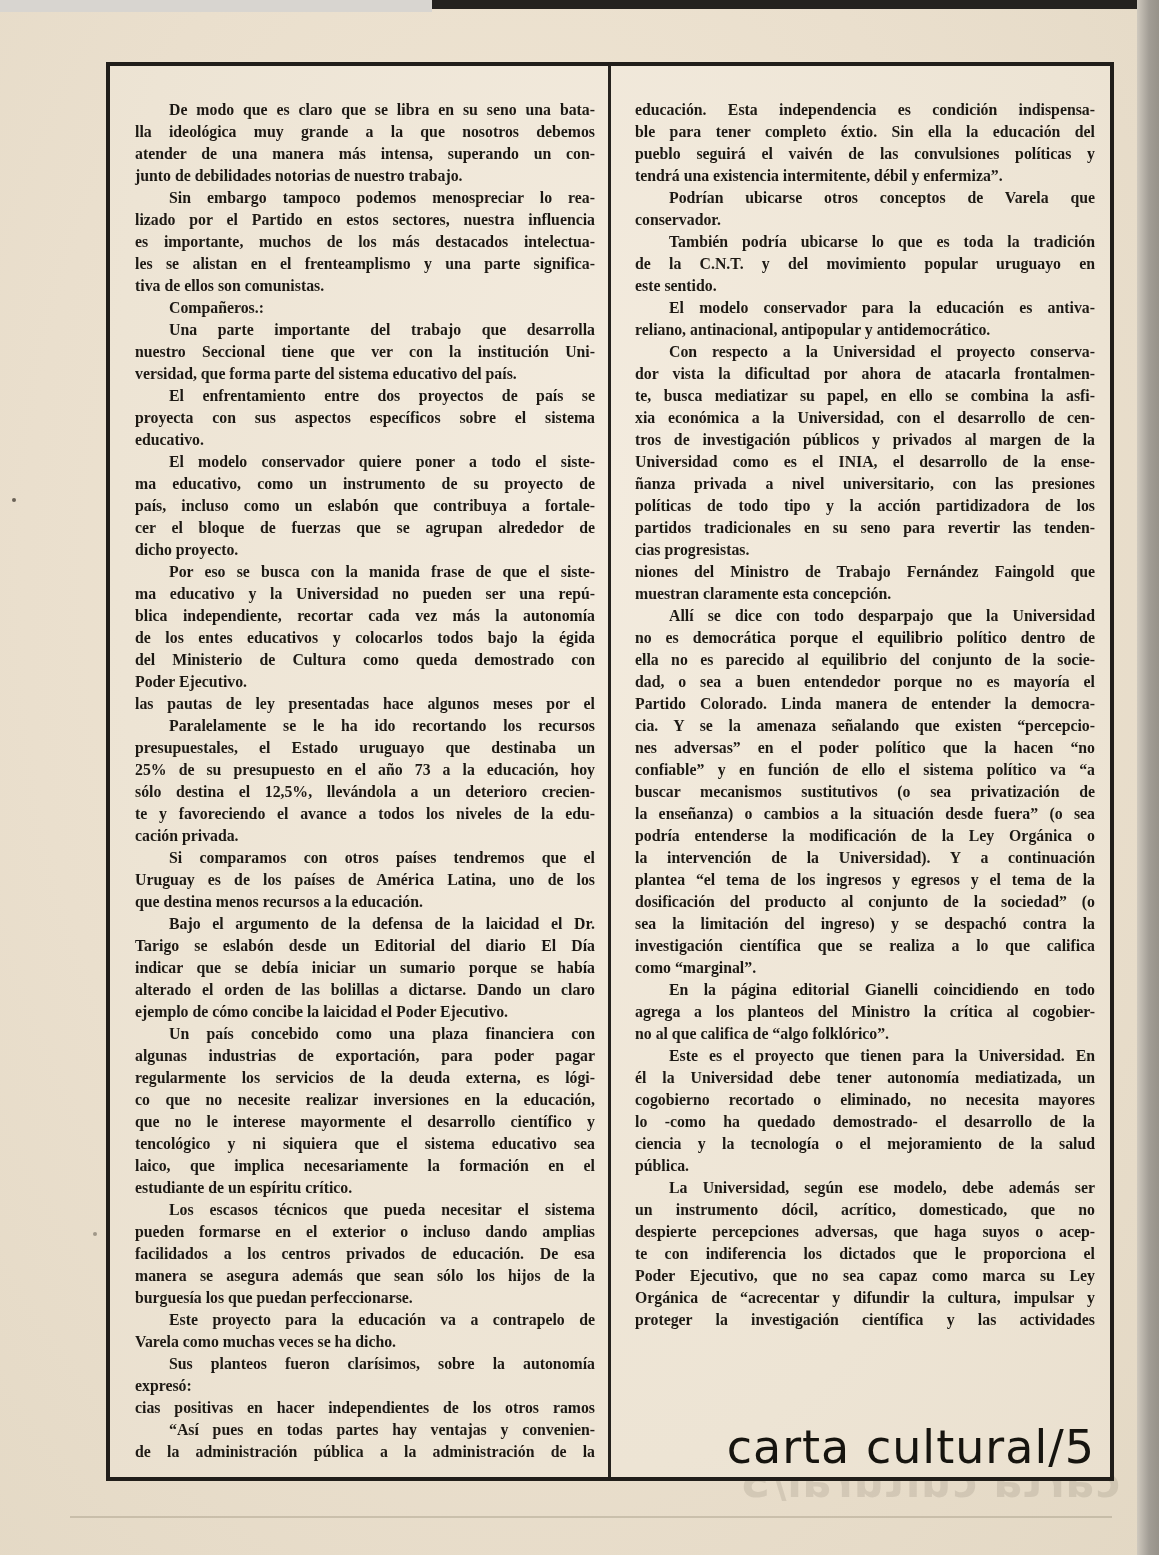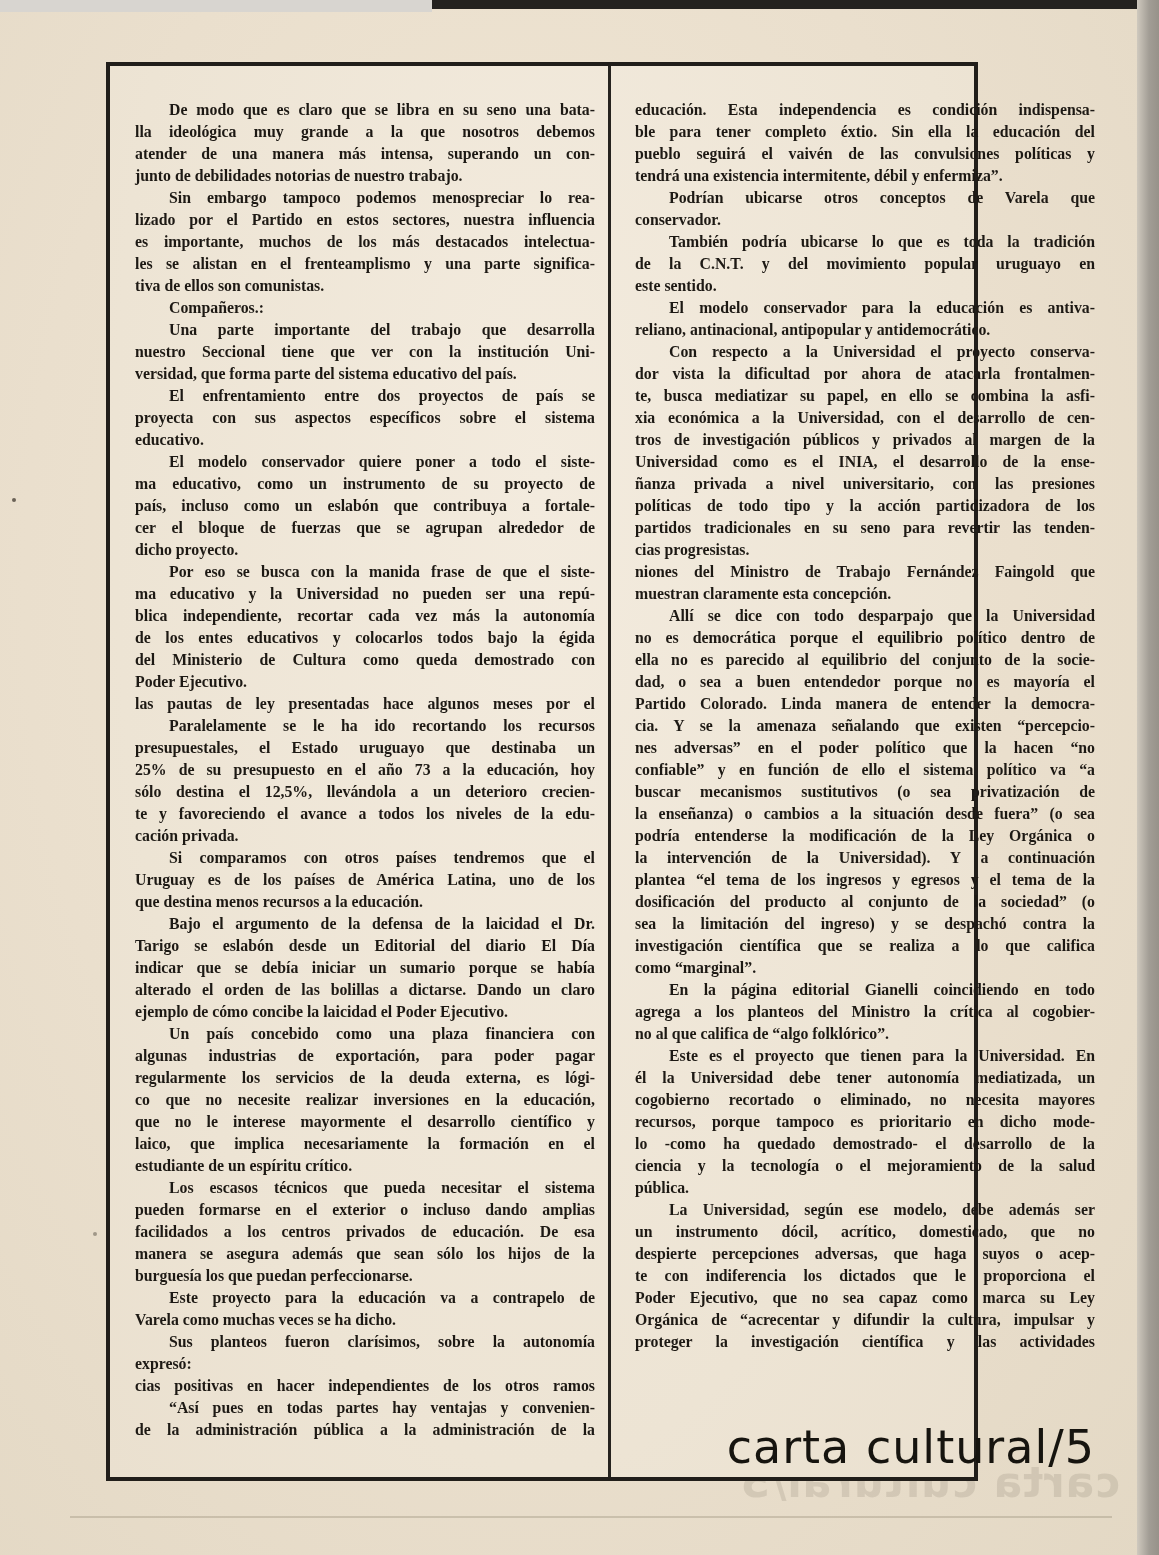--- a/index.html
+++ b/index.html
@@ -11,21 +11,21 @@
     font-family:"Liberation Serif","DejaVu Serif",serif;
   }
   
   .artifact-top-light{position:absolute;left:0;top:0;width:432px;height:12px;background:#d8d5d0;}
   .artifact-top-dark{position:absolute;left:432px;top:0;width:727px;height:9px;background:#24221f;}
   .artifact-right{position:absolute;right:0;top:0;width:22px;height:100%;
     background:linear-gradient(90deg,#cfc9be 0%,#a29d95 55%,#979289 100%);}
   .scan-speck{position:absolute;width:4px;height:4px;border-radius:50%;background:#4a4238;opacity:.8;}
   
   .frame{
-    position:absolute;left:106px;top:62px;width:872px;height:1419px;
+    position:absolute;left:106px;top:62px;width:1008px;height:1419px;
     box-sizing:border-box;border:4px solid #211e1a;
     background:radial-gradient(ellipse at 50% 30%, #f3ebde 0%, #ede4d4 70%, #eae0cf 100%);
   }
   .divider{position:absolute;left:498px;top:0;bottom:0;width:3px;background:#26231f;}
   .col{position:absolute;top:33px;width:460px;font-size:15.8px;font-weight:700;
     color:#1d1914;}
   .col-left{left:25px;}
   .col-right{left:525px;}
   .para{margin:0;}
   .line{height:22px;line-height:22px;text-align:justify;text-align-last:justify;white-space:normal;}
@@ -126,20 +126,21 @@
           <div class="line">indicar que se debía iniciar un sumario porque se había</div>
           <div class="line">alterado el orden de las bolillas a dictarse. Dando un claro</div>
           <div class="line last">ejemplo de cómo concibe la laicidad el Poder Ejecutivo.</div>
         </div>
         <div class="para">
           <div class="line indent">Un país concebido como una plaza financiera con</div>
           <div class="line">algunas industrias de exportación, para poder pagar</div>
           <div class="line">regularmente los servicios de la deuda externa, es lógi-</div>
           <div class="line">co que no necesite realizar inversiones en la educación,</div>
           <div class="line">que no le interese mayormente el desarrollo científico y</div>
+          <div class="line">tencológico y ni siquiera que el sistema educativo sea</div>
           <div class="line">laico, que implica necesariamente la formación en el</div>
           <div class="line last">estudiante de un espíritu crítico.</div>
         </div>
         <div class="para">
           <div class="line indent">Los escasos técnicos que pueda necesitar el sistema</div>
           <div class="line">pueden formarse en el exterior o incluso dando amplias</div>
           <div class="line">facilidados a los centros privados de educación. De esa</div>
           <div class="line">manera se asegura además que sean sólo los hijos de la</div>
           <div class="line last">burguesía los que puedan perfeccionarse.</div>
         </div>
@@ -215,21 +216,20 @@
         </div>
         <div class="para">
           <div class="line indent">En la página editorial Gianelli coincidiendo en todo</div>
           <div class="line">agrega a los planteos del Ministro la crítica al cogobier-</div>
           <div class="line last">no al que califica de “algo folklórico”.</div>
         </div>
         <div class="para">
           <div class="line indent">Este es el proyecto que tienen para la Universidad. En</div>
           <div class="line">él la Universidad debe tener autonomía mediatizada, un</div>
           <div class="line">cogobierno recortado o eliminado, no necesita mayores</div>
-          <div class="line">recursos, porque tampoco es prioritario en dicho mode-</div>
           <div class="line">lo -como ha quedado demostrado- el desarrollo de la</div>
           <div class="line">ciencia y la tecnología o el mejoramiento de la salud</div>
           <div class="line last">pública.</div>
         </div>
         <div class="para">
           <div class="line indent">La Universidad, según ese modelo, debe además ser</div>
           <div class="line">un instrumento dócil, acrítico, domesticado, que no</div>
           <div class="line">despierte percepciones adversas, que haga suyos o acep-</div>
           <div class="line">te con indiferencia los dictados que le proporciona el</div>
           <div class="line">Poder Ejecutivo, que no sea capaz como marca su Ley</div>

